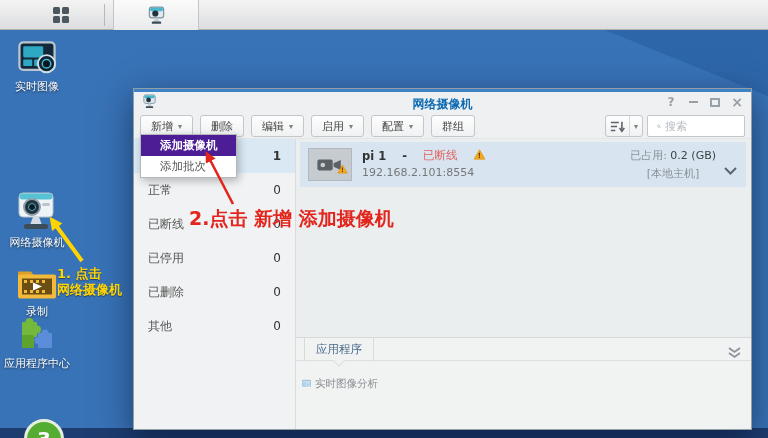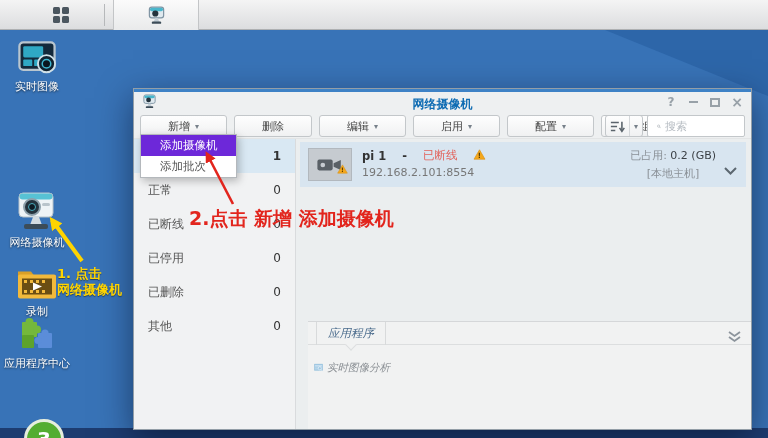--- a/index.html
+++ b/index.html
@@ -37,21 +37,21 @@
   .w-controls { position:absolute; right:6px; top:2px; display:flex; gap:6px; }
   .wc { width:16px; height:16px; display:flex; align-items:center; justify-content:center;
     color:#98a1a8; font-size:12px; font-weight:bold; cursor:pointer; }
   .wc .min-shape { width:9px; height:2px; background:#98a1a8; }
   .wc .max-shape { width:10px; height:9px; border:2px solid #98a1a8; }
   .wc.close { font-size:14px; }
 
   
   .toolbar { position:absolute; left:0; top:24px; right:0; height:26px; border-bottom:1px solid #e3e5e6; }
   .tb-group { position:absolute; left:6px; top:2px; display:flex; gap:7px; }
-  .tbtn { height:22px; padding:0 27px; display:flex; align-items:center; gap:5px;
+  .tbtn { height:22px; padding:0 10px; display:flex; align-items:center; gap:5px;
     background:linear-gradient(#fefefe,#f0f1f2); border:1px solid #c3c7ca; border-radius:3px;
     font-size:11px; color:#444; cursor:pointer; white-space:nowrap; }
   .caret { font-size:8px; color:#77808a; }
   .sort-btn { position:absolute; right:108px; top:2px; width:38px; height:22px; display:flex;
     background:linear-gradient(#fefefe,#f0f1f2); border:1px solid #c3c7ca; border-radius:3px; cursor:pointer; }
   .sort-main { width:24px; display:flex; align-items:center; justify-content:center; border-right:1px solid #d4d7da; }
   .sort-caret { flex:1; display:flex; align-items:center; justify-content:center; }
   .searchbox { position:absolute; right:6px; top:2px; width:98px; height:22px; background:#fff;
     border:1px solid #c3c7ca; border-radius:2px; display:flex; align-items:center; padding:0 9px; gap:4px; }
   .searchbox input { border:none; outline:none; width:70px; font-size:11px; color:#444;
@@ -76,38 +76,38 @@
   .cam-name { position:absolute; left:62px; top:6px; font-size:11.5px; display:flex; align-items:center; gap:16px; }
   .cam-name .nm { font-weight:bold; color:#333; }
   .cam-name .st { color:#e2635c; }
   .cam-addr { position:absolute; left:62px; top:24px; font-size:11px; color:#777; }
   .cam-right { position:absolute; right:30px; top:6px; text-align:center; font-size:11px; }
   .cam-right .lab { color:#8a9096; }
   .cam-right .val { color:#3a3f44; }
   .cam-right .host { margin-top:3px; color:#8a9096; }
   .cam-chevron { position:absolute; right:9px; top:18px; cursor:pointer; }
 
-  .bpanel { position:absolute; left:12px; right:0; bottom:0; height:108px; background:#f1f2f2;
-    border-top:1px solid #d5d7d9;font-style:italic; }
+  .bpanel { position:absolute; left:0; right:0; bottom:0; height:92px; background:#f1f2f2;
+    border-top:1px solid #d5d7d9; }
   .btabbar { position:absolute; left:0; right:0; top:0; height:23px; border-bottom:1px solid #dcdedf; }
   .btab { position:absolute; left:8px; top:0; height:23px; line-height:23px; padding:0 11px;
     border-left:1px solid #d8dadb; border-right:1px solid #d8dadb; font-size:11.5px; color:#4a6b8c; cursor:pointer; }
   .btab:after { content:""; position:absolute; left:50%; bottom:-4px; width:7px; height:7px;
     background:#f1f2f2; border-right:1px solid #dcdedf; border-bottom:1px solid #dcdedf;
     transform:translateX(-50%) rotate(45deg); }
   .bchev { position:absolute; right:10px; top:6px; cursor:pointer; }
   .bapp { position:absolute; left:6px; top:32px; width:76px; display:flex; flex-direction:row;
     align-items:center; gap:4px; cursor:pointer; }
   .bapp .alabel { font-size:10.5px; color:#8a8f94; white-space:nowrap; }
 
   
   .dropdown { position:absolute; left:6px; top:45px; width:97px; background:#fff;
     border:1px solid #b4b8bc; box-shadow:2px 3px 8px rgba(0,0,0,.25); z-index:20; }
   .ditem { height:21px; line-height:21px; padding-left:19px; font-size:11.5px; color:#555; cursor:pointer; }
-  .ditem.sel { background:#6d28d9; color:#fff; }
+  .ditem.sel { background:#4c1d95; color:#fff;font-weight:bold; }
 
   
   .anno-red { position:absolute; left:189px; top:206px; color:#e2251d; font-size:19px;
     font-weight:bold; z-index:30; white-space:nowrap; }
   .anno-yellow { position:absolute; left:57px; top:266px; color:#ffd400; font-size:13px;
     font-weight:bold; line-height:16px; z-index:30; text-shadow:0 1px 1px rgba(0,0,0,.45); white-space:nowrap; }
   .arrows { position:absolute; left:0; top:0; width:768px; height:438px; z-index:30; pointer-events:none; }
   .step-badge { position:absolute; left:24px; top:419px; width:40px; height:40px; border-radius:50%;
     background:#54ad31; border:3px solid #e6eedd; color:#fff; font-size:20px; font-weight:bold;
     display:flex; align-items:center; justify-content:center; z-index:30; }

